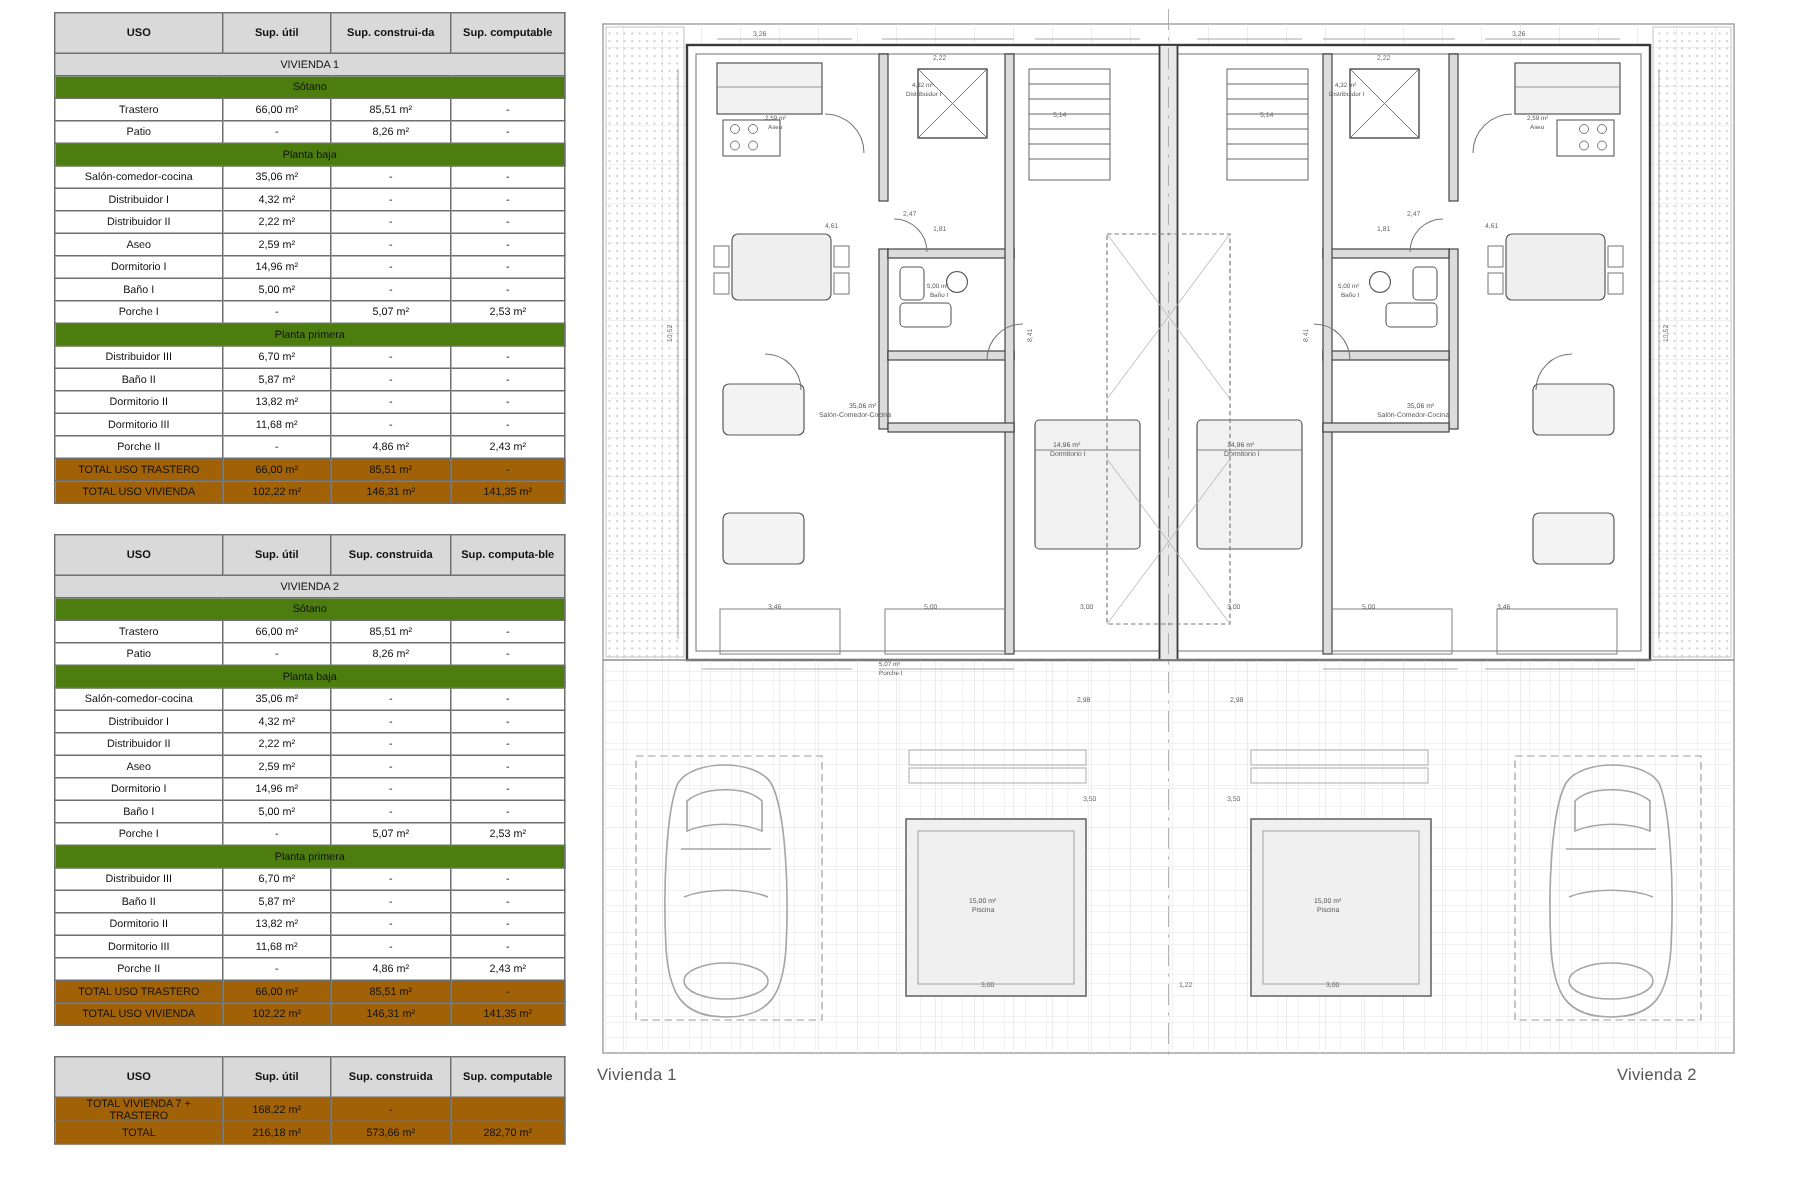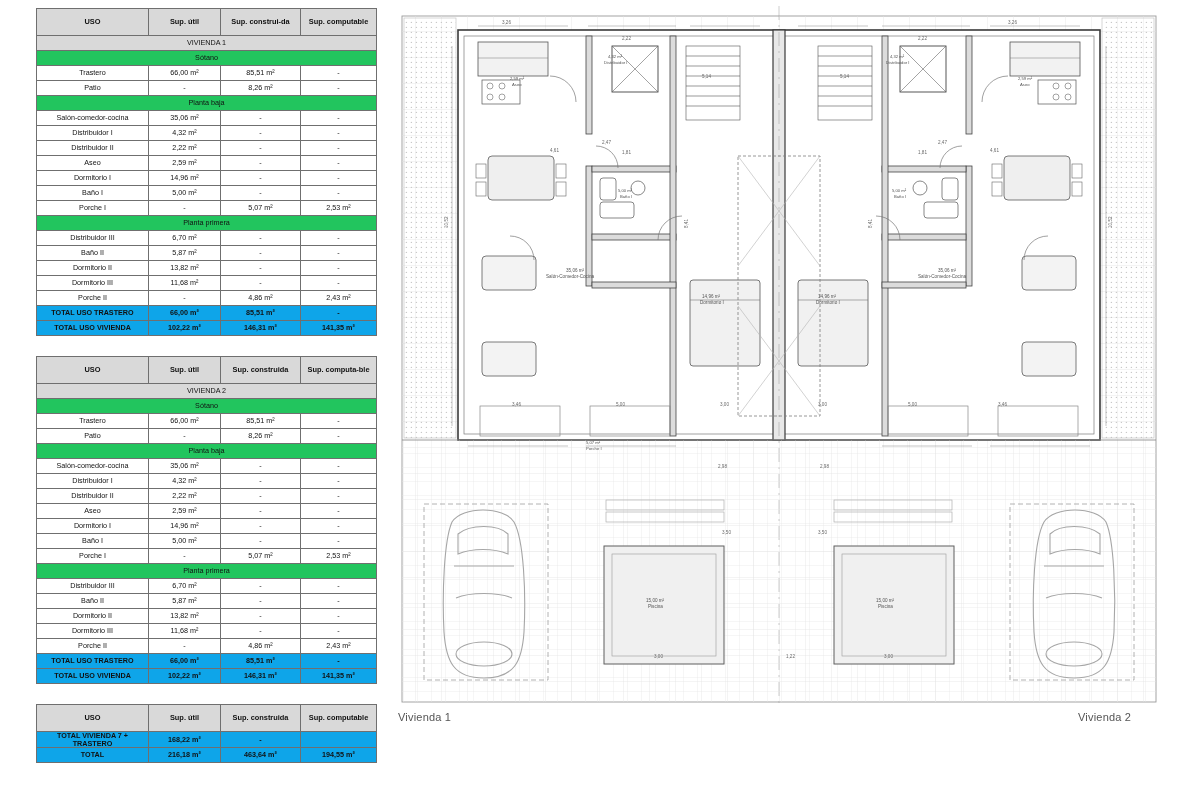--- a/index.html
+++ b/index.html
@@ -45,31 +45,31 @@
   col.c1{width:72px;}
   col.c2{width:80px;}
   col.c3{width:76px;}
 
   td.rowhead{
     background:#d9d9d9;
     font-weight:bold;
     text-align:center;
   }
   td.grouphead{
-    background:#22c55e;
+    background:#4d7c0f;
     font-weight:bold;
     text-align:center;
     margin-top:28px;
   }
   td.item{
     text-align:center;
   }
   tr.total td{
-    background:#0ea5e9;
-    font-weight:bold;
+    background:#a16207;
+    font-weight:normal;
   }
   td.big{height:26px;}
 
   
   .plan{
     position:absolute;left:390px;top:6px;width:778px;height:740px;
   }
   .plan svg{display:block;}
   .plan-label{
     position:absolute;
@@ -359,22 +359,22 @@
       <tbody>
         <tr class="total">
           <td class="big">TOTAL VIVIENDA 7 + TRASTERO</td>
           <td class="big">168,22 m²</td>
           <td class="big">-</td>
           <td class="big"></td>
         </tr>
         <tr class="total">
           <td class="big">TOTAL</td>
           <td class="big">216,18 m²</td>
-          <td class="big">463,64 m²</td>
-          <td class="big">194,55 m²</td>
+          <td class="big">573,66 m²</td>
+          <td class="big">282,70 m²</td>
         </tr>
       </tbody>
     </table>
   </div>
 
   <div class="plan">
     <svg width="778" height="700" viewBox="0 0 778 700">
       <defs>
         <pattern id="hatch" width="4" height="4" patternUnits="userSpaceOnUse" patternTransform="rotate(45)">
           <line x1="0" y1="0" x2="0" y2="4" stroke="#b8b8b8" stroke-width="0.7"></line>

